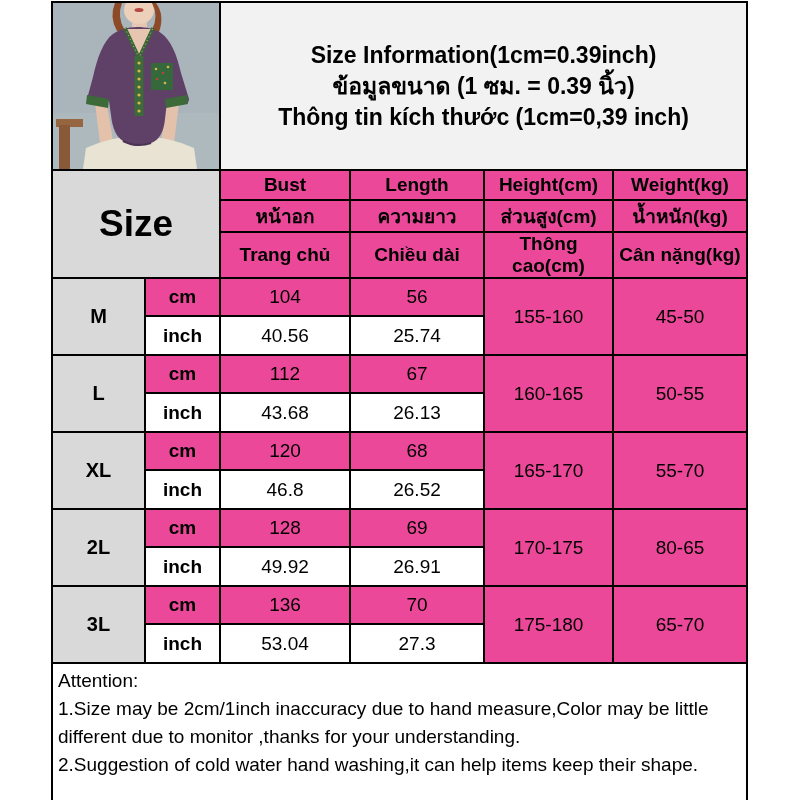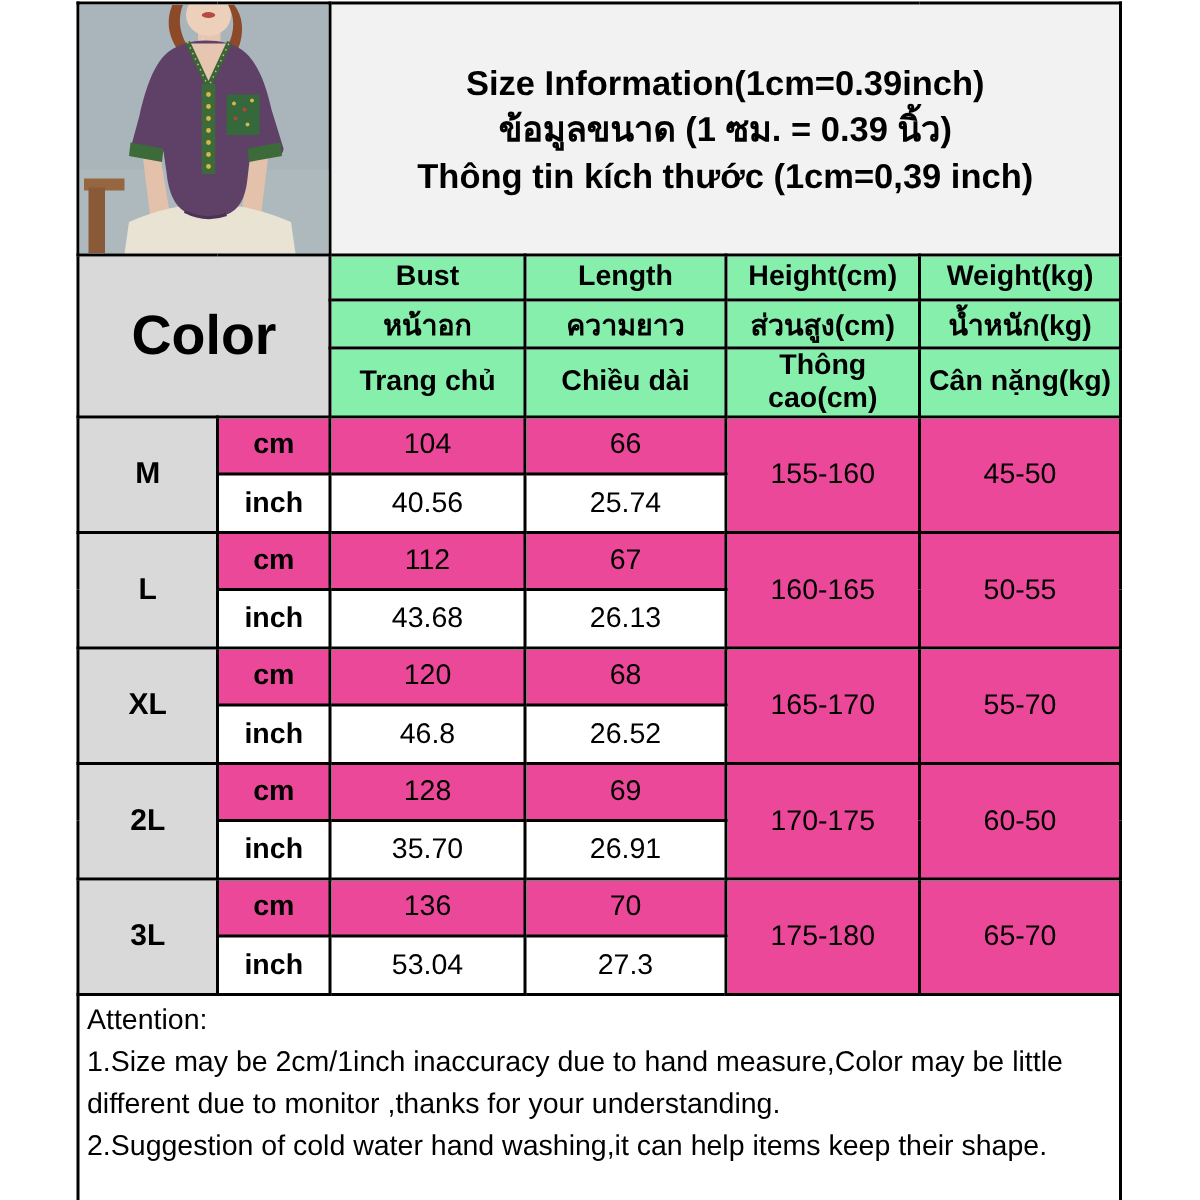--- a/index.html
+++ b/index.html
@@ -10,21 +10,21 @@
   .sheet{position:absolute;left:51px;top:1px;}
   table{border-collapse:collapse;table-layout:fixed;width:697px;}
   td{
     border:2px solid #000;text-align:center;vertical-align:middle;
     font-size:19px;padding:0;overflow:hidden;
   }
   .r-top{height:166px;border-radius:29px;}
   .r-h1{height:30px;} .r-h2{height:30px;border-radius:12px;} .r-h3{height:30px;margin-top:16px;}
   .r-cm{height:38px;} .r-in{height:39px;}
   .r-att{height:148px;}
-  .bg-head{background:#86efac;font-weight:bold;}
+  .bg-head{background:#ec4899;font-weight:bold;}
   .bg-tint{background:#ec4899;}
   .bg-white{background:#ffffff;}
   .cell-size{background:#d9d9d9;font-weight:bold;font-size:37px;}
   .cell-sizelabel{background:#d9d9d9;font-weight:bold;font-size:20px;}
   .cell-unit{font-weight:bold;}
   .cell-title{background:#f2f2f2;}
   .title-line{font-weight:bold;font-size:23px;line-height:31px;}
   .cell-photo{padding:0;background:#a9b5bb;vertical-align:top;}
   .cell-photo svg{display:block;}
   .cell-att{
@@ -98,21 +98,21 @@
       </svg>
     </td>
     <td class="cell-title" colspan="4">
       <div class="title-line">Size Information(1cm=0.39inch)</div>
       <div class="title-line">ข้อมูลขนาด (1 ซม. = 0.39 นิ้ว)</div>
       <div class="title-line">Thông tin kích thước (1cm=0,39 inch)</div>
     </td>
   </tr>
 
   <tr class="r-h1">
-    <td class="cell-size" colspan="2" rowspan="3">Color</td>
+    <td class="cell-size" colspan="2" rowspan="3">Size</td>
     <td class="bg-head">Bust</td>
     <td class="bg-head">Length</td>
     <td class="bg-head">Height(cm)</td>
     <td class="bg-head">Weight(kg)</td>
   </tr>
   <tr class="r-h2">
     <td class="bg-head">หน้าอก</td>
     <td class="bg-head">ความยาว</td>
     <td class="bg-head">ส่วนสูง(cm)</td>
     <td class="bg-head">น้ำหนัก(kg)</td>
@@ -121,21 +121,21 @@
     <td class="bg-head">Trang chủ</td>
     <td class="bg-head">Chiều dài</td>
     <td class="bg-head">Thông cao(cm)</td>
     <td class="bg-head">Cân nặng(kg)</td>
   </tr>
 
   <tr class="r-cm">
     <td class="cell-sizelabel" rowspan="2">M</td>
     <td class="bg-tint cell-unit">cm</td>
     <td class="bg-tint">104</td>
-    <td class="bg-tint">66</td>
+    <td class="bg-tint">56</td>
     <td class="bg-tint" rowspan="2">155-160</td>
     <td class="bg-tint" rowspan="2">45-50</td>
   </tr>
   <tr class="r-in">
     <td class="bg-white cell-unit">inch</td>
     <td class="bg-white">40.56</td>
     <td class="bg-white">25.74</td>
   </tr>
 
   <tr class="r-cm">
@@ -165,25 +165,25 @@
     <td class="bg-white">46.8</td>
     <td class="bg-white">26.52</td>
   </tr>
 
   <tr class="r-cm">
     <td class="cell-sizelabel" rowspan="2">2L</td>
     <td class="bg-tint cell-unit">cm</td>
     <td class="bg-tint">128</td>
     <td class="bg-tint">69</td>
     <td class="bg-tint" rowspan="2">170-175</td>
-    <td class="bg-tint" rowspan="2">60-50</td>
-  </tr>
-  <tr class="r-in">
-    <td class="bg-white cell-unit">inch</td>
-    <td class="bg-white">35.70</td>
+    <td class="bg-tint" rowspan="2">80-65</td>
+  </tr>
+  <tr class="r-in">
+    <td class="bg-white cell-unit">inch</td>
+    <td class="bg-white">49.92</td>
     <td class="bg-white">26.91</td>
   </tr>
 
   <tr class="r-cm">
     <td class="cell-sizelabel" rowspan="2">3L</td>
     <td class="bg-tint cell-unit">cm</td>
     <td class="bg-tint">136</td>
     <td class="bg-tint">70</td>
     <td class="bg-tint" rowspan="2">175-180</td>
     <td class="bg-tint" rowspan="2">65-70</td>

